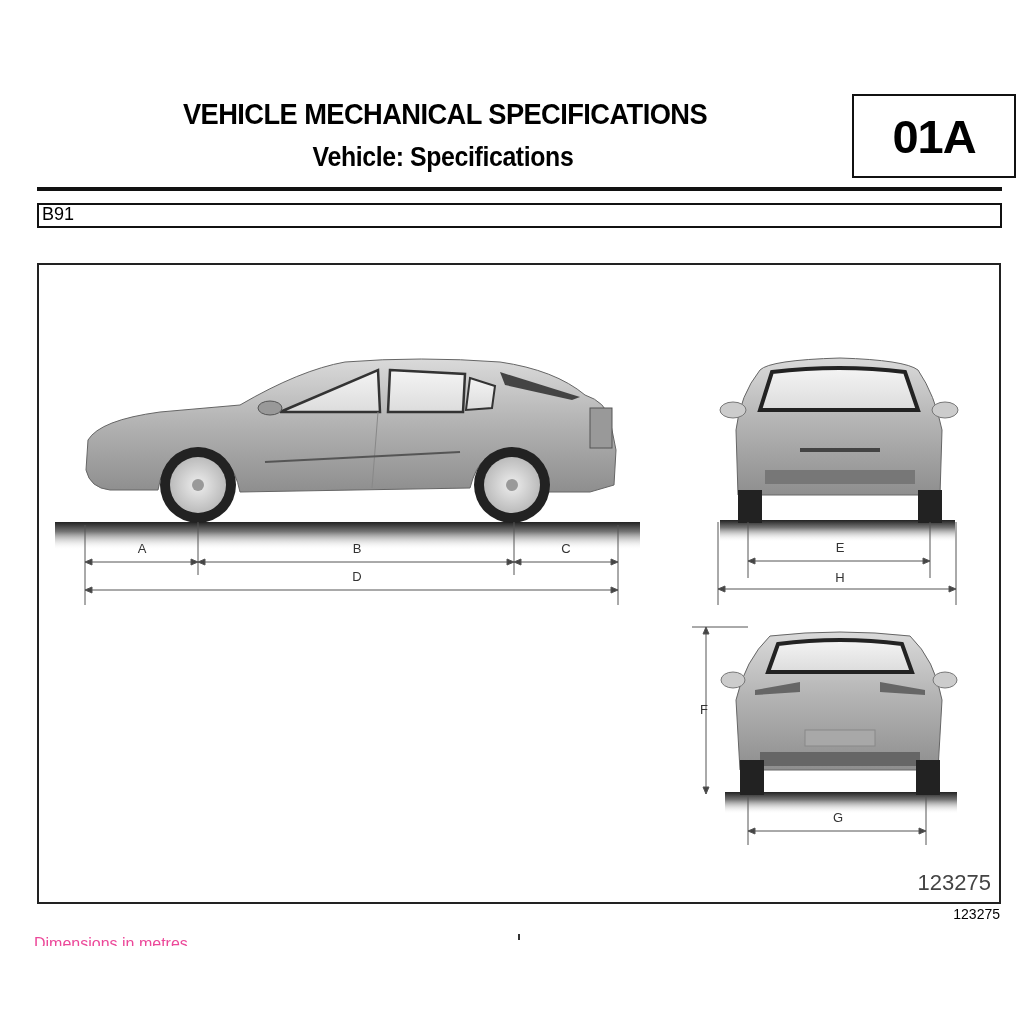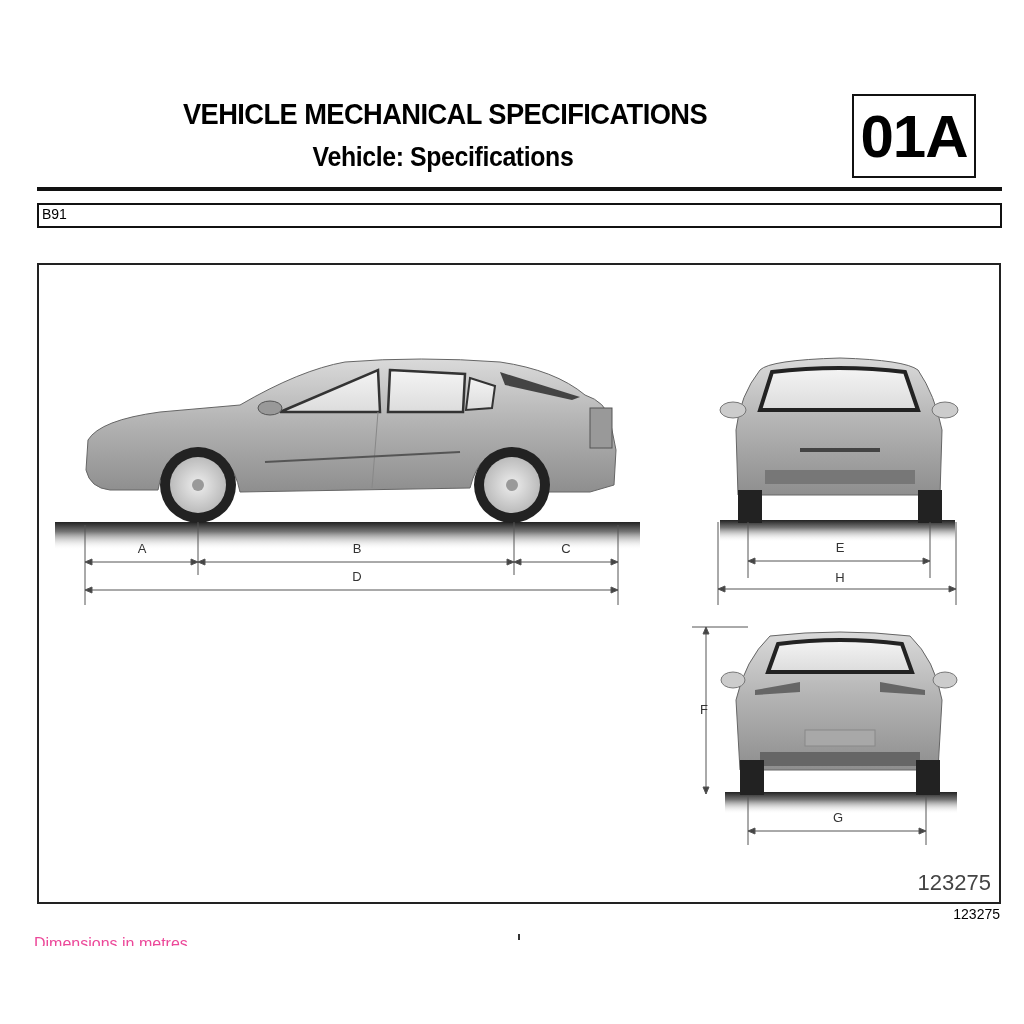--- a/index.html
+++ b/index.html
@@ -1,21 +1,21 @@
 <!DOCTYPE html>
 <html><head>
 <meta charset="utf-8">
 <style>
   html, body { margin:0; padding:0; background:#ffffff; }
   body { width:1024px; height:1024px; position:relative; overflow:hidden; font-family:"Liberation Sans", sans-serif; color:#000; }
   .title1 { position:absolute; left:0; width:890px; top:98px; text-align:center; font-weight:bold; font-size:29px; letter-spacing:-0.6px; transform:scaleX(0.94); transform-origin:445px 0; }
   .title2 { position:absolute; left:0; width:886px; top:142px; text-align:center; font-weight:bold; font-size:27px; letter-spacing:-0.4px; transform:scaleX(0.92); transform-origin:443px 0; }
-  .code-box { position:absolute; left:852px; top:94px; width:124px; height:84px; border:2px solid #111; box-sizing:border-box; display:flex; align-items:center; justify-content:center; font-weight:bold; font-size:60px; letter-spacing:-1px; }
+  .code-box { position:absolute; left:852px; top:94px; width:164px; height:84px; border:2px solid #111; box-sizing:border-box; display:flex; align-items:center; justify-content:center; font-weight:bold; font-size:47px; letter-spacing:-1px; }
   .rule { position:absolute; left:37px; top:187px; width:965px; height:4px; background:#111; }
-  .variant-box { position:absolute; left:37px; top:203px; width:965px; height:25px; border:2px solid #111; box-sizing:border-box; font-size:14px; padding-left:3px; line-height:19px; }
+  .variant-box { position:absolute; left:37px; top:203px; width:965px; height:25px; border:2px solid #111; box-sizing:border-box; font-size:18px; padding-left:3px; line-height:19px; }
   .frame { position:absolute; left:37px; top:263px; width:964px; height:641px; border:2px solid #222; box-sizing:border-box; }
   .frame-code { position:absolute; right:8px; bottom:6px; font-size:22px; color:#444; }
   .caption-code { position:absolute; right:24px; top:906px; font-size:14px; }
   .clipped-note { position:absolute; left:34px; top:934px; height:12px; overflow:hidden; font-size:16px; line-height:20px; color:#ec4899; }
   .clipped-dot { position:absolute; left:518px; top:934px; width:2px; height:6px; background:#333; }
   svg { position:absolute; left:0; top:0; }
   .dimlabel { font-family:"Liberation Sans", sans-serif; font-size:13px; fill:#333; text-anchor:middle; }
 </style>
 </head>
 <body>

